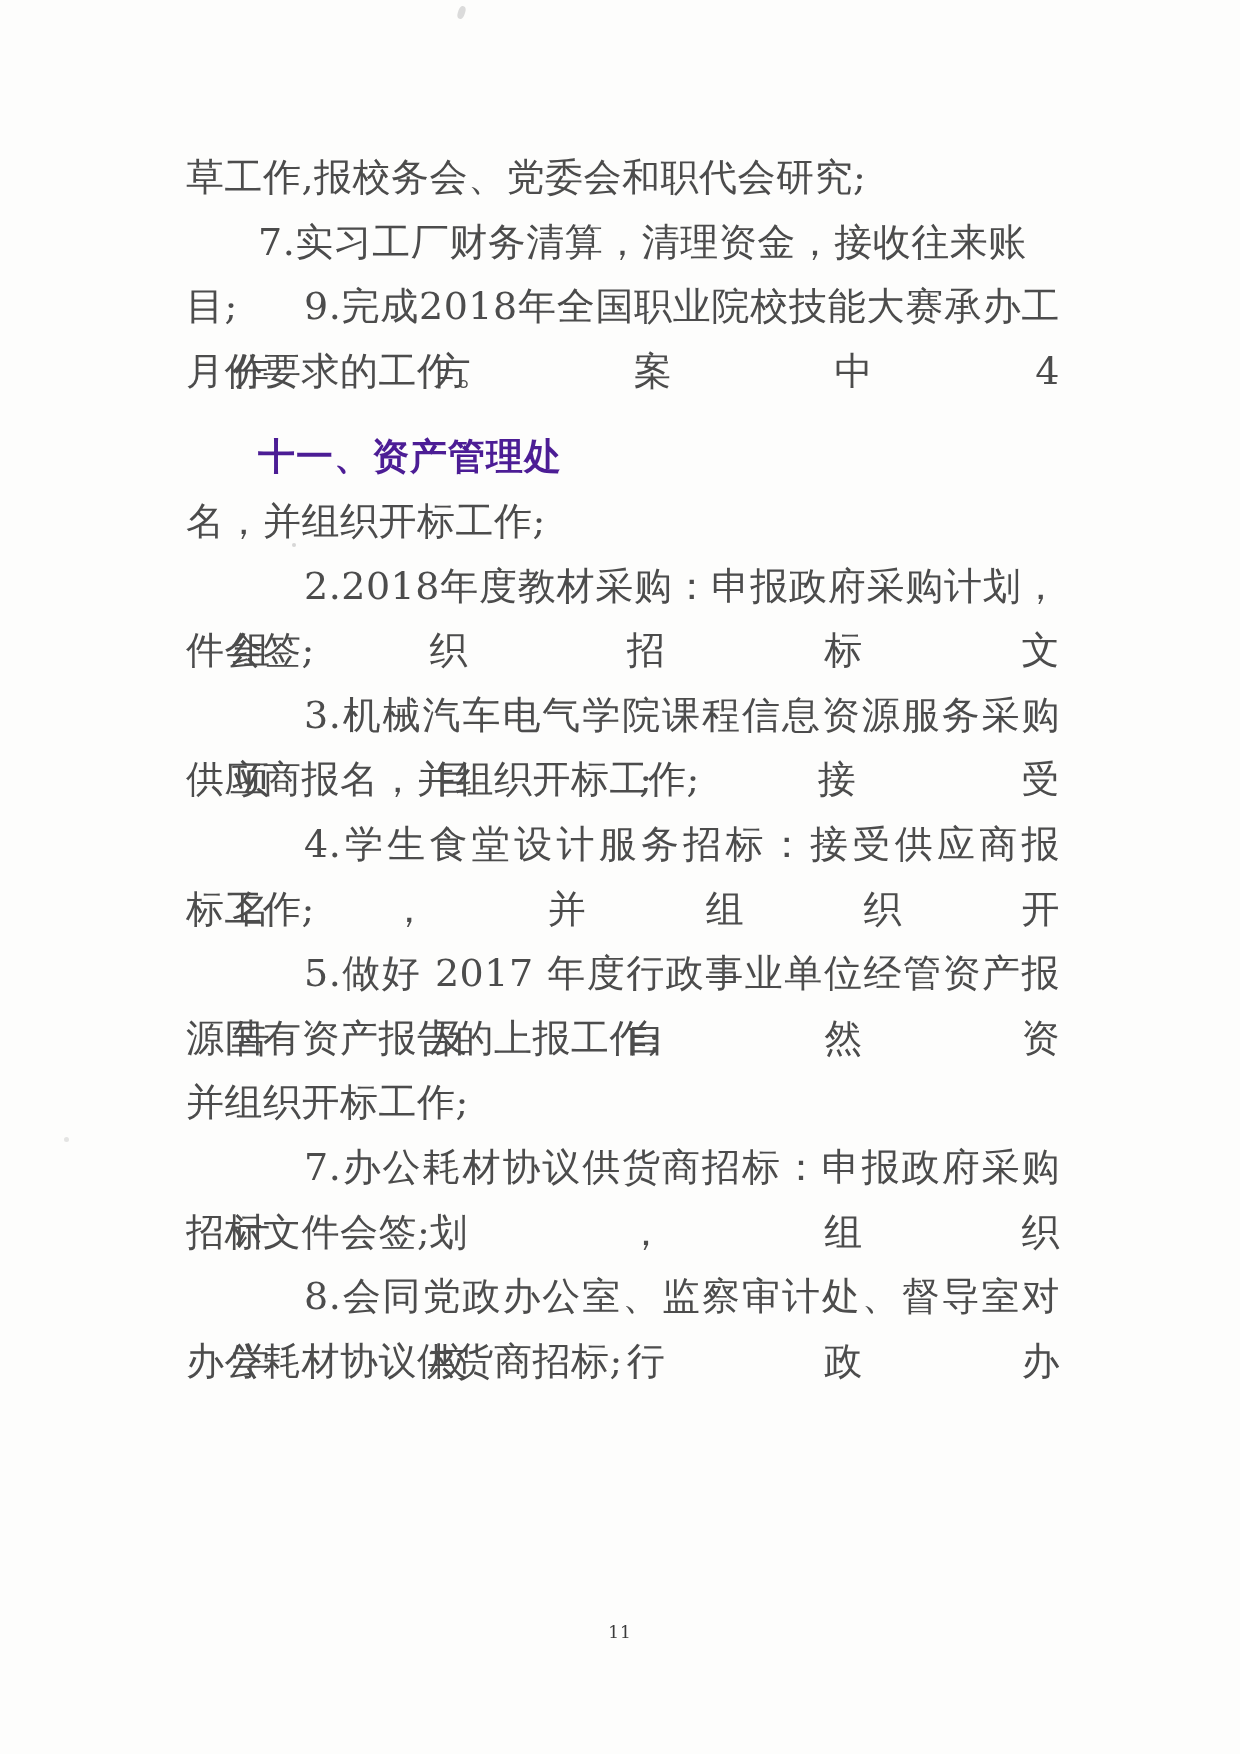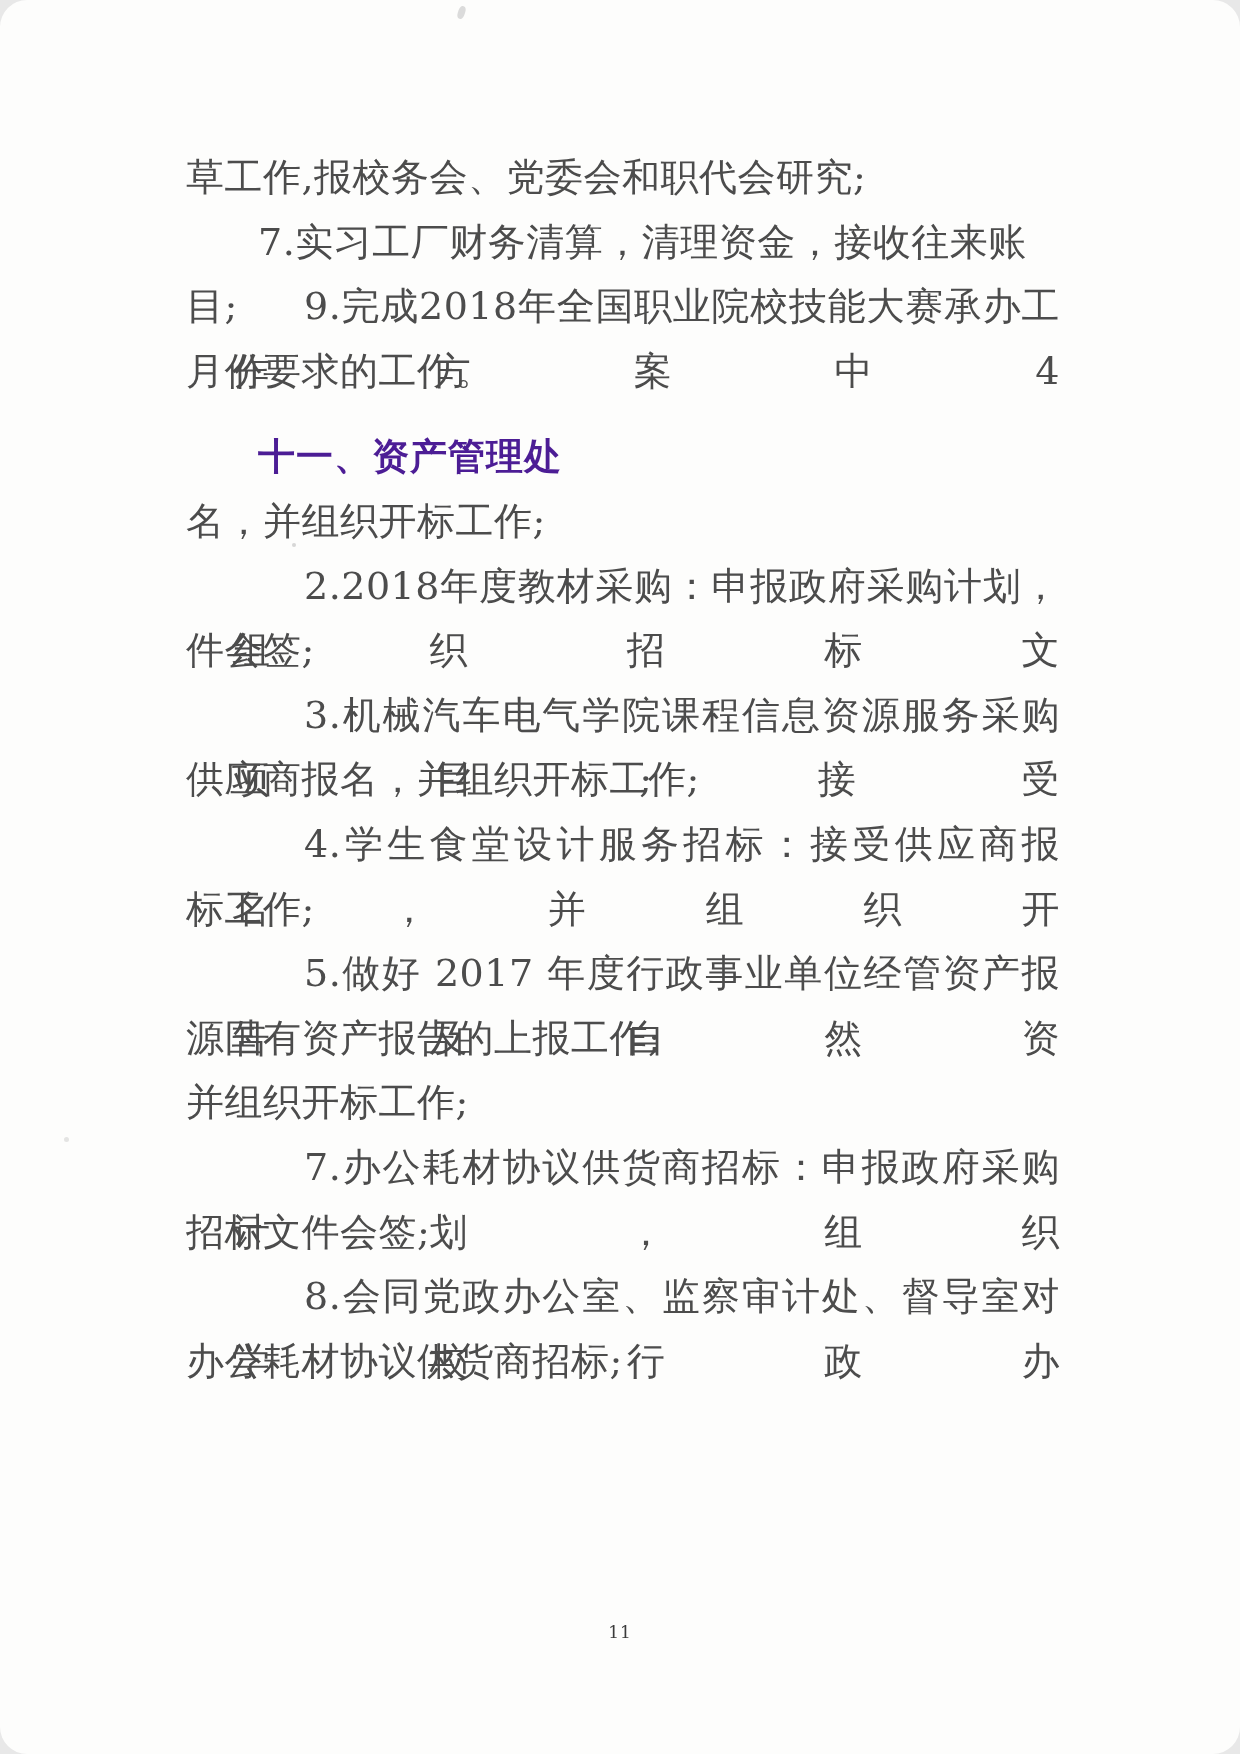--- a/index.html
+++ b/index.html
@@ -8,21 +8,20 @@
     background: #e8e8e8;
   }
   .page {
     position: relative;
     width: 1240px;
     height: 1754px;
     margin: 0 auto;
     background: #fdfdfc;
     overflow: hidden;
     font-family: "DejaVu Serif", serif;
-    border-radius: 27px;
   }
   .content {
     position: absolute;
     left: 186px;
     top: 145px;
     width: 874px;
     color: #4c4c4c;
     font-size: 38px;
     -webkit-font-smoothing: antialiased;
   }

